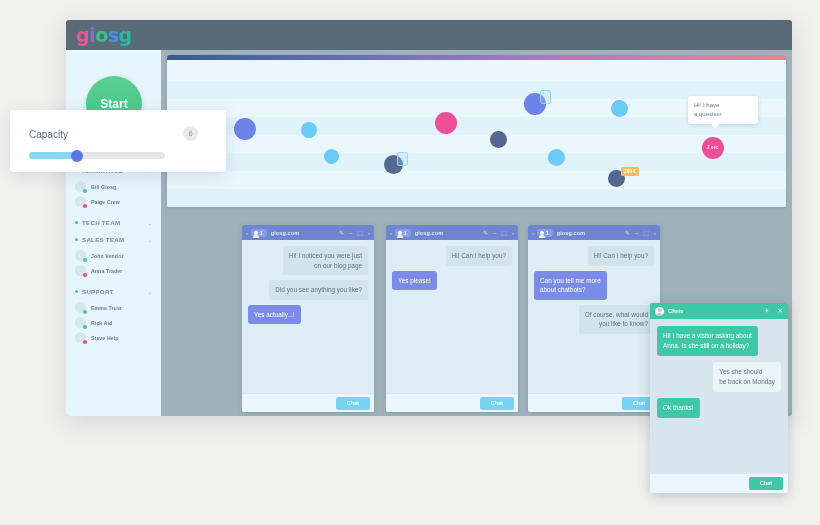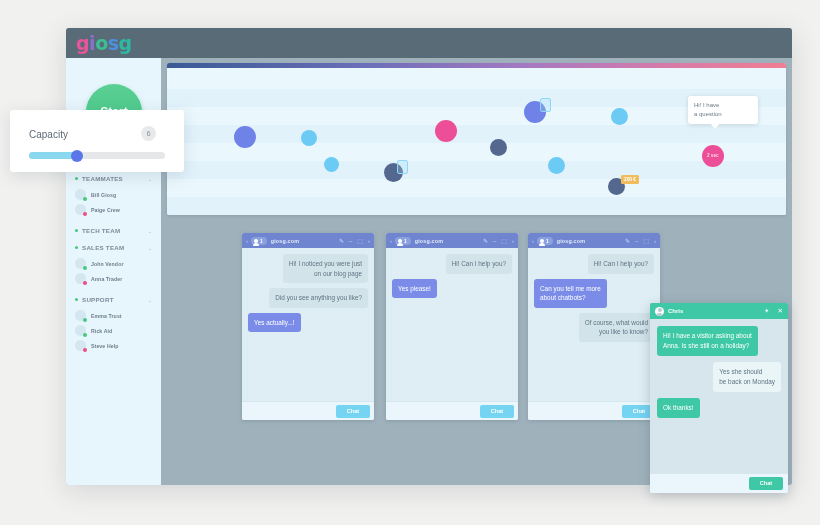--- a/index.html
+++ b/index.html
@@ -16,23 +16,23 @@
     position: relative;
     width: 820px;
     height: 525px;
     background: #f1f1ef;
   }
 
   
   #app-window {
     position: absolute;
     left: 66px;
-    top: 28px;
+    top: 20px;
     width: 726px;
-    height: 457px;
+    height: 396px;
     background: #b3c3cb;
     border-radius: 3px;
     box-shadow: 0 6px 26px rgba(90,100,110,0.20);
     overflow: hidden;
   }
 
   #titlebar {
     position: absolute;
     left: 0; top: 0;
     width: 100%;
@@ -520,20 +520,21 @@
   #capacity-popup {
     position: absolute;
     left: 10px;
     top: 110px;
     width: 174px;
     height: 62px;
     background: #ffffff;
     border-radius: 3px;
     box-shadow: 0 4px 16px rgba(80,95,110,0.17);
     z-index: 20;
+    padding-left: 42px;
   }
   #cap-label {
     position: absolute;
     left: 19px;
     top: 19px;
     font-size: 10px;
     color: #5e6b77;
   }
   #cap-value {
     position: absolute;

